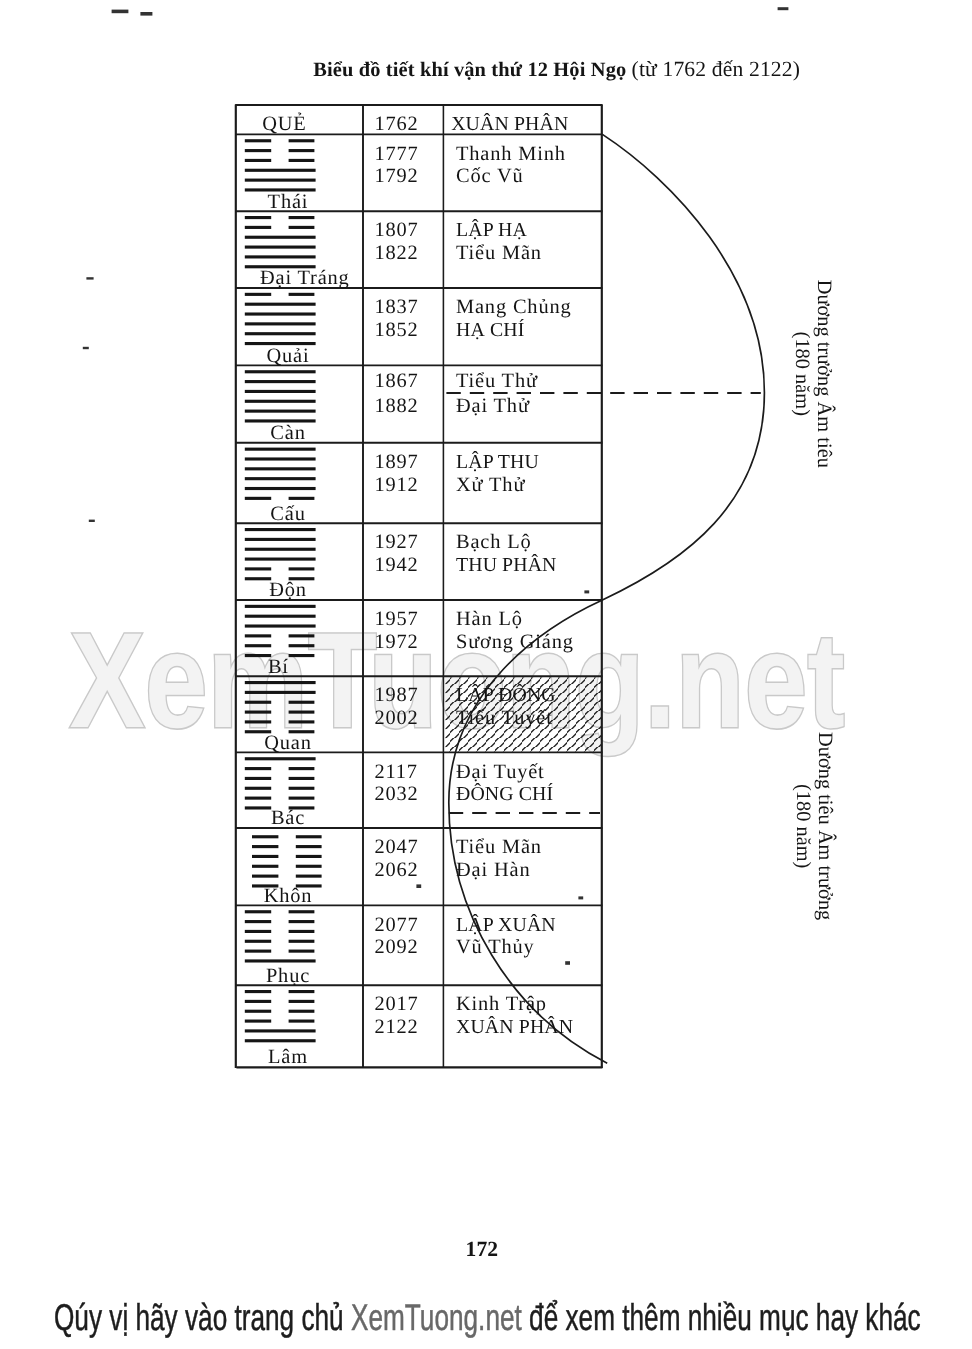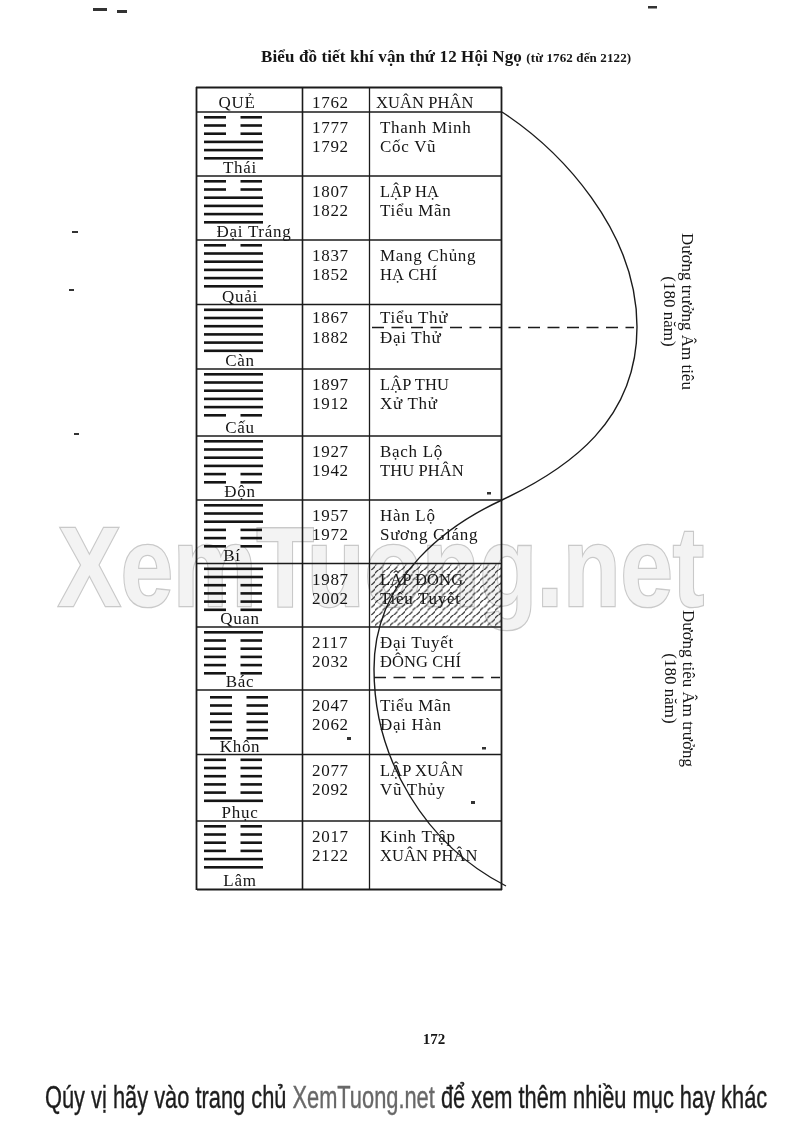--- a/index.html
+++ b/index.html
@@ -3,21 +3,21 @@
 <meta charset="utf-8">
 <style>
   html,body{margin:0;padding:0;}
   body{width:810px;height:1124px;background:#ffffff;position:relative;overflow:hidden;
        font-family:"Liberation Serif",serif;color:#151515;}
   .abs{position:absolute;}
 </style>
 </head>
 <body>
 
-<div class="abs" style="left:261px;top:47px;white-space:nowrap;font-weight:bold;font-size:17px;letter-spacing:0.12px;">Biểu đồ tiết khí vận thứ 12 Hội Ngọ <span style="font-size:13px;font-weight:bold;">(từ 1762 đến 2122)</span></div>
+<div class="abs" style="left:261px;top:47px;white-space:nowrap;font-weight:bold;font-size:17px;letter-spacing:0.12px;">Biểu đồ tiết khí vận thứ 12 Hội Ngọ <span style="font-size:18px;font-weight:normal;">(từ 1762 đến 2122)</span></div>
 
 <svg class="abs" style="left:0;top:0;" width="810" height="1124" viewBox="0 0 810 1124">
   <text x="58" y="606" textLength="646" lengthAdjust="spacingAndGlyphs" font-family="Liberation Sans, sans-serif" font-weight="bold" font-size="113" fill="#f3f3f3" stroke="#c9c9c9" stroke-width="2.6" paint-order="stroke">XemTuong.net</text>
 </svg>
 
 <svg class="abs" style="left:0;top:0;" width="810" height="1124" viewBox="0 0 810 1124" font-family="Liberation Serif, serif" font-size="17px" letter-spacing="0.7" fill="#151515">
   <defs>
     <pattern id="hatch" width="7.5" height="7.5" patternUnits="userSpaceOnUse">
       <path d="M-1,4 L4,-1 M3,8.5 L8.5,3" stroke="#222222" stroke-width="1.15"></path>
     </pattern>
@@ -332,15 +332,15 @@
     <rect x="72" y="231" width="6" height="2"></rect>
     <rect x="69" y="289" width="5" height="2"></rect>
     <rect x="74" y="433" width="5" height="2"></rect>
     <rect x="471" y="801" width="4" height="3"></rect>
     <rect x="347" y="737" width="4" height="3"></rect>
     <rect x="487" y="492" width="4" height="2.5"></rect>
     <rect x="482" y="747" width="4" height="2.5"></rect>
   </g>
 </svg>
 
-<div class="abs" style="left:404px;top:1031px;width:60px;text-align:center;font-weight:bold;font-size:15px;">172</div>
+<div class="abs" style="left:388px;top:1031px;width:60px;font-weight:bold;font-size:18px;">172</div>
 
 <div class="abs" style="left:45px;top:1080px;white-space:nowrap;font-family:'Liberation Sans',sans-serif;font-size:31px;color:#1d1d1d;-webkit-text-stroke:0.4px #1d1d1d;transform:scaleX(0.704);transform-origin:0 0;">Qúy vị hãy vào trang chủ <span style="color:#686868;-webkit-text-stroke:0.4px #686868;">XemTuong.net</span> để xem thêm nhiều mục hay khác</div>
 
 </body></html>

